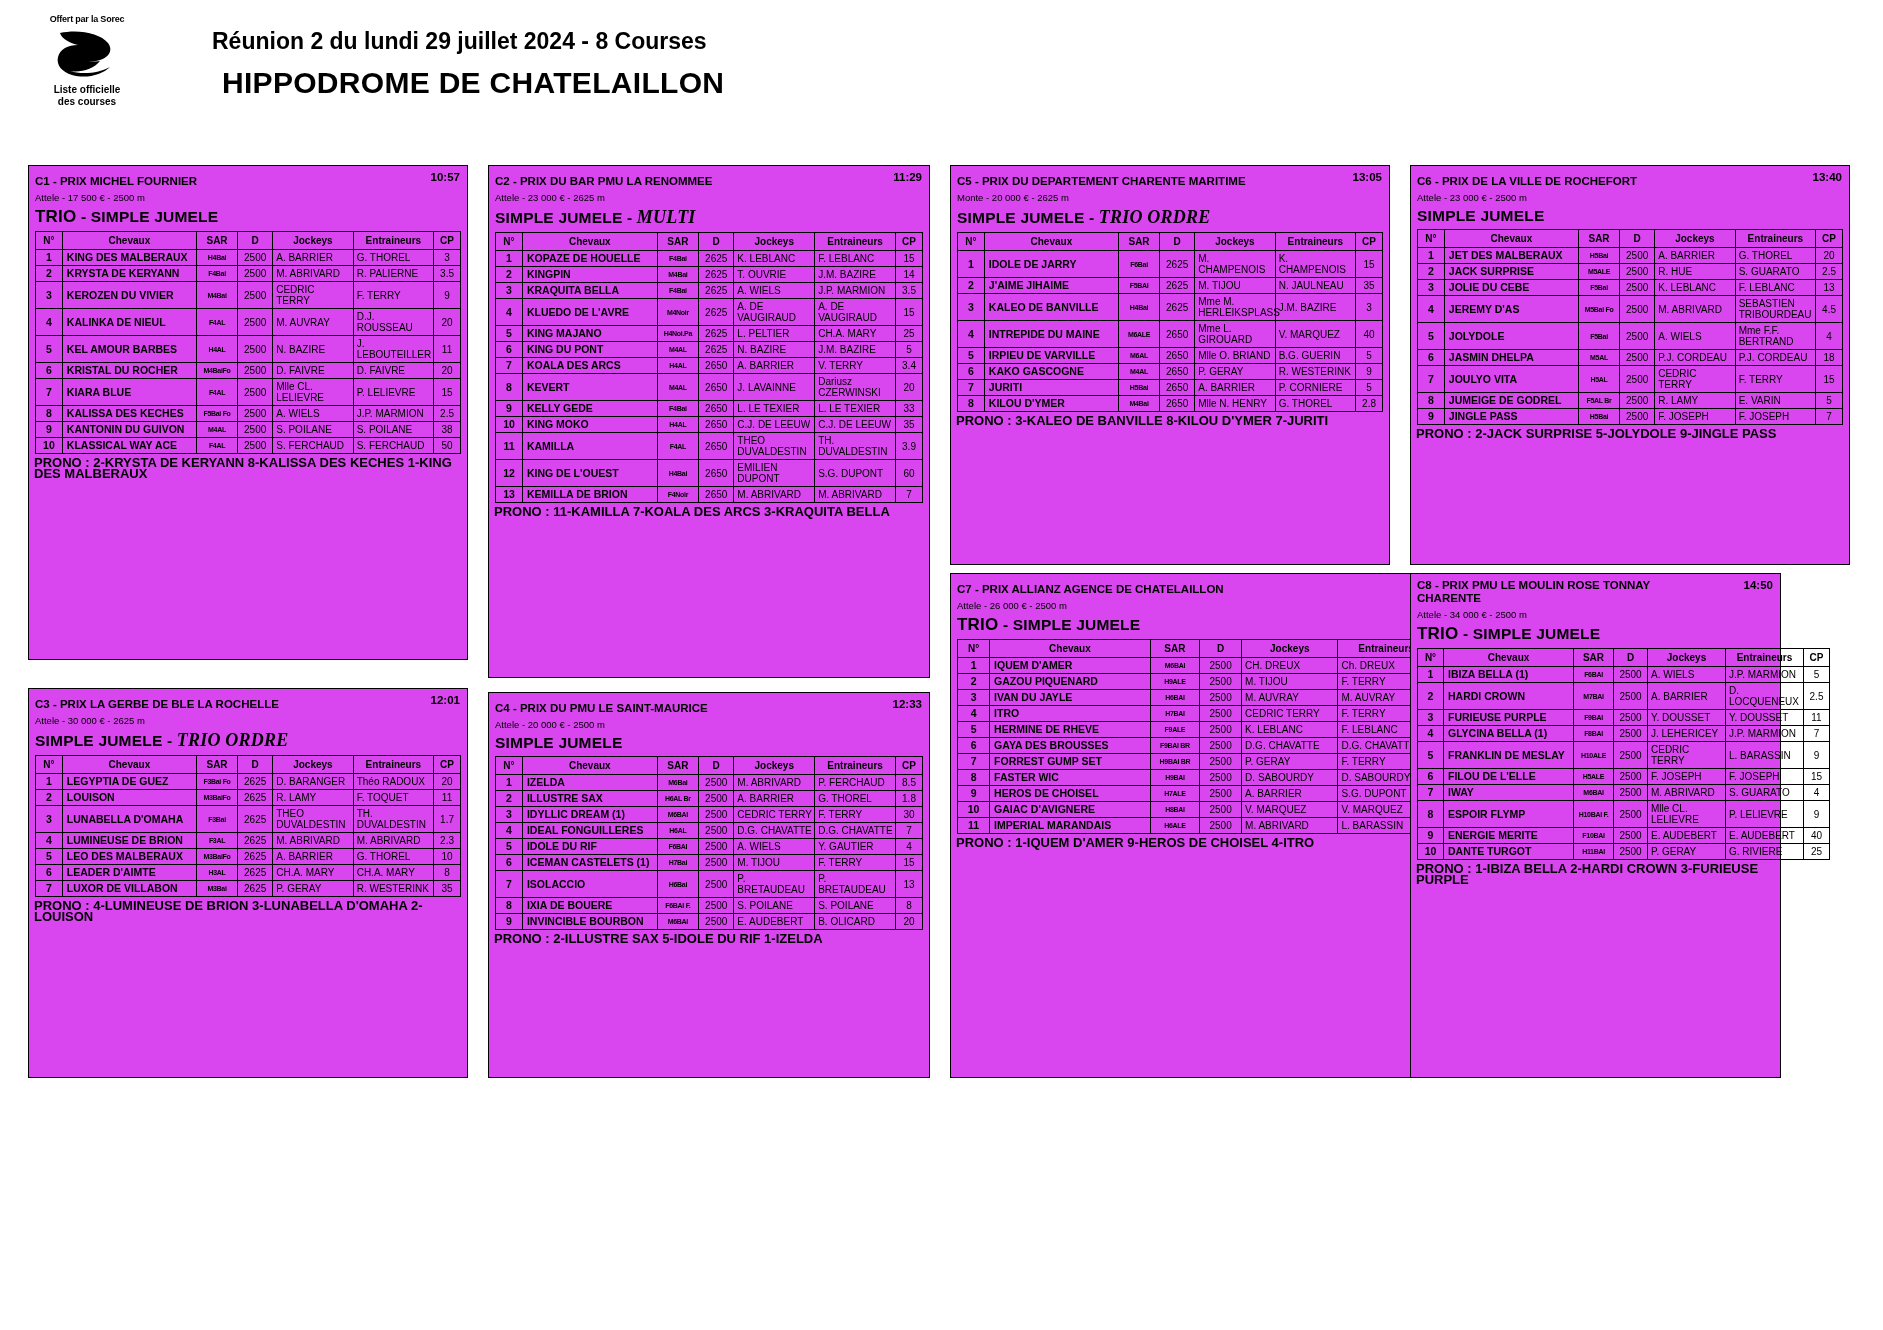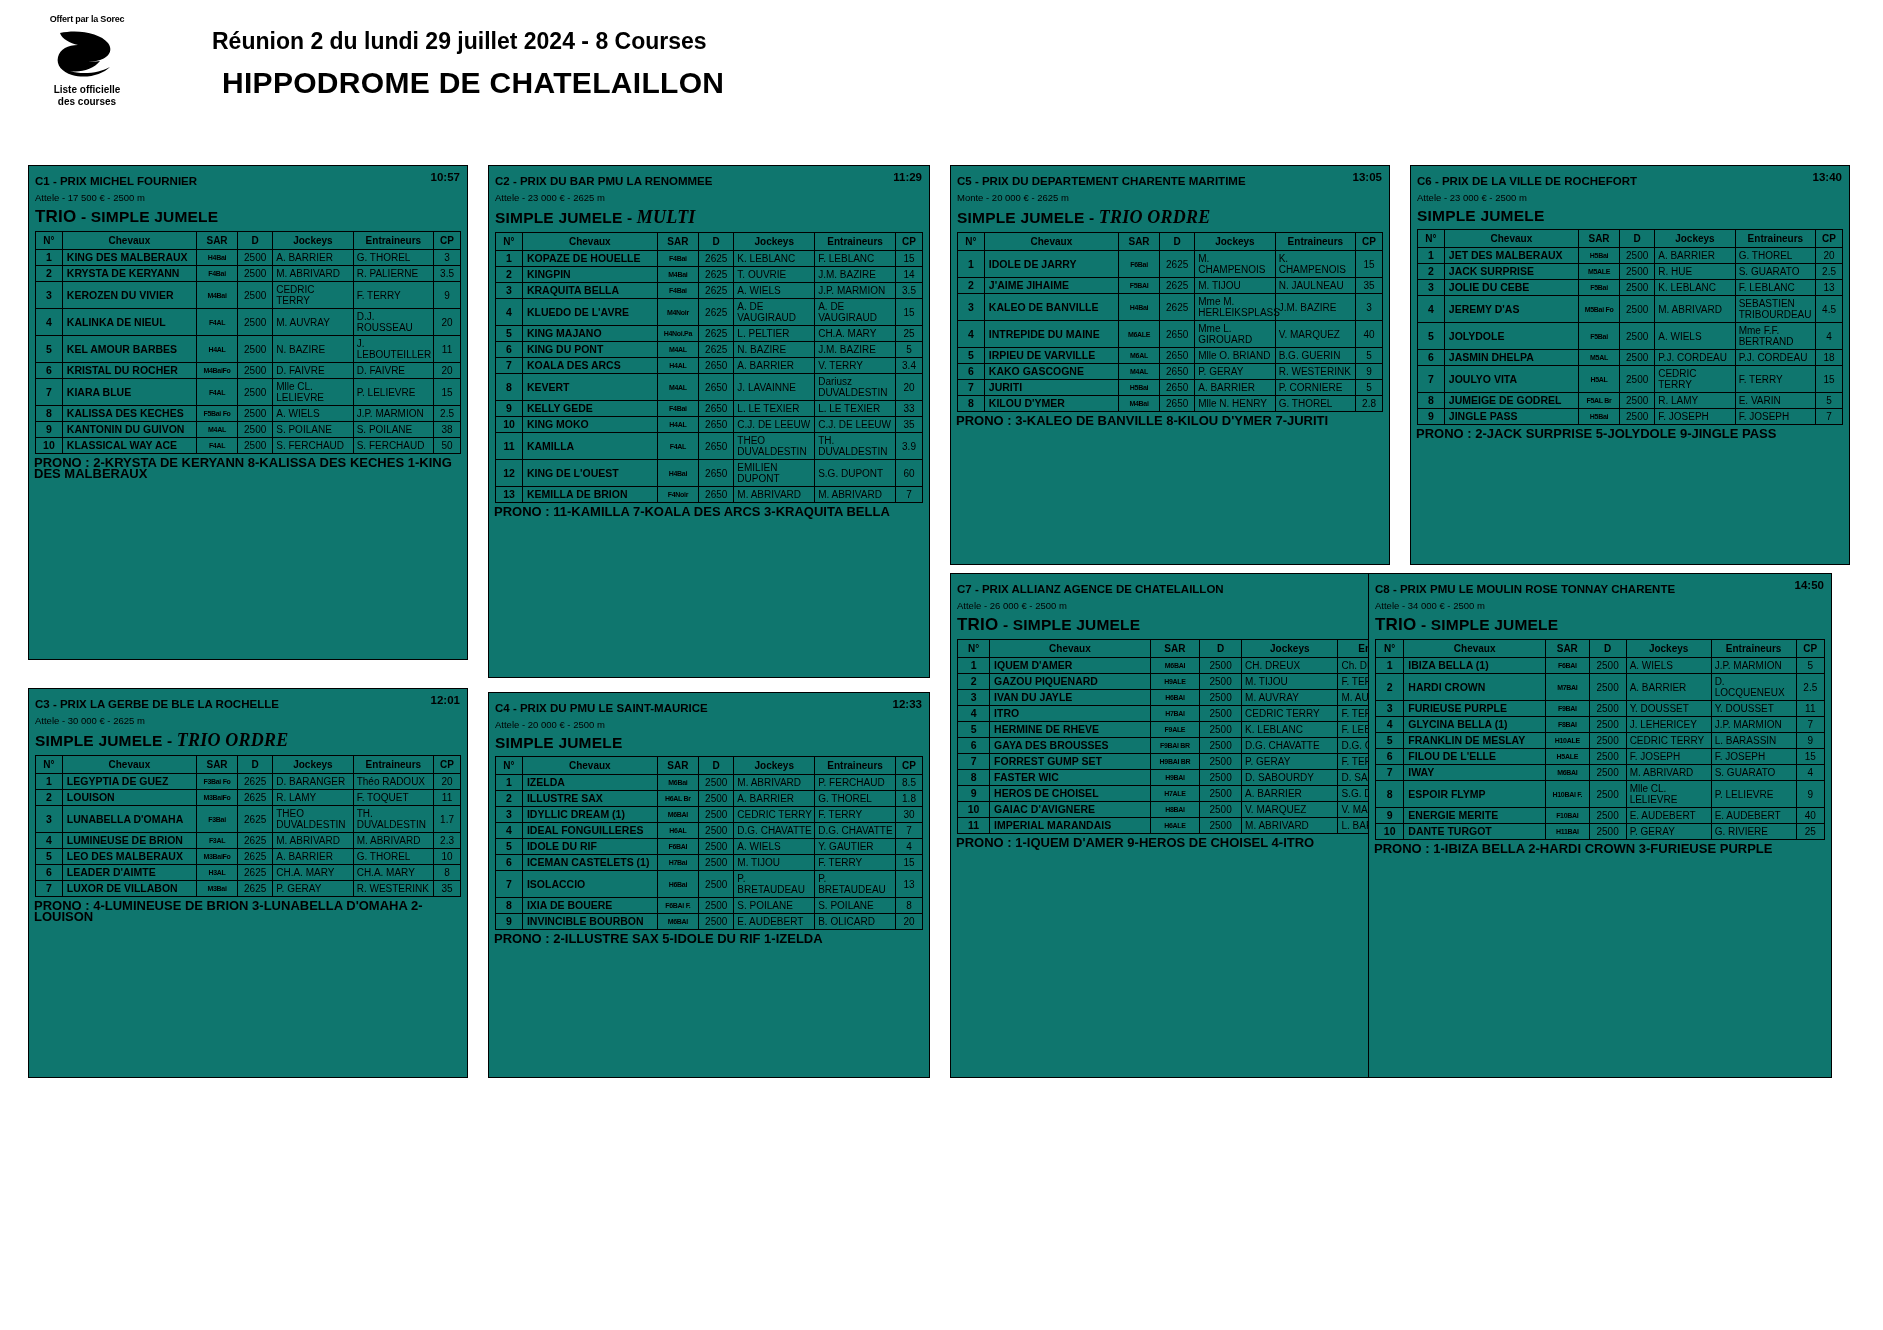--- a/index.html
+++ b/index.html
@@ -15,21 +15,21 @@
   .header{position:absolute;left:0;top:0;width:1883px;height:150px;}
   .logo-box{position:absolute;left:28px;top:14px;width:118px;height:118px;}
   .logo-top{font-size:9px;text-align:center;font-weight:bold;letter-spacing:-.2px;}
   .logo-bot{font-size:10px;text-align:center;font-weight:bold;line-height:12px;margin-top:2px;}
   .logo-swan{height:58px;display:flex;align-items:center;justify-content:center;}
   .logo-swan svg{display:block;}
   .hdr-title{position:absolute;left:212px;top:28px;font-size:23px;font-weight:bold;}
   .hdr-sub{position:absolute;left:222px;top:66px;font-size:30px;font-weight:bold;letter-spacing:.3px;}
 
   
-  .card{position:absolute;border:1.5px solid #000;box-sizing:border-box;background:#0f766e;}
+  .card{position:absolute;border:1.5px solid #000;box-sizing:border-box;background:#d946ef;}
   .card-head{padding:5px 6px 2px 6px;position:relative;}
   .c-name{font-size:11.5px;font-weight:bold;display:inline-block;max-width:82%;line-height:13px;}
   .c-time{position:absolute;right:7px;top:5px;font-size:11.5px;font-weight:bold;}
   .c-cond{font-size:9.5px;padding:1px 6px 0 6px;}
   .c-bets{font-size:15.5px;font-weight:bold;text-align:left;padding:4px 6px 4px 6px;letter-spacing:.2px;}
   .c-bets .ital{font-style:italic;font-weight:bold;font-family:"Liberation Serif",serif;font-size:18px;}
   .c-bets .big{font-size:17px;}
   .pron{font-size:13px;font-weight:bold;padding:3px 5px 4px 5px;line-height:11px;}
 
   table.rt{border-collapse:collapse;width:calc(100% - 12px);margin:0 6px;table-layout:fixed;}
@@ -272,21 +272,21 @@
             <td class="jk">A. BARRIER</td>
             <td class="tr">V. TERRY</td>
             <td class="cp">3.4</td>
           </tr>
           <tr>
             <td class="num">8</td>
             <td class="chev">KEVERT</td>
             <td class="sar">M4AL</td>
             <td class="d">2650</td>
             <td class="jk">J. LAVAINNE</td>
-            <td class="tr">Dariusz DUVALDESTIN</td>
+            <td class="tr">Dariusz CZERWINSKI</td>
             <td class="cp">20</td>
           </tr>
           <tr>
             <td class="num">9</td>
             <td class="chev">KELLY GEDE</td>
             <td class="sar">F4Bai</td>
             <td class="d">2650</td>
             <td class="jk">L. LE TEXIER</td>
             <td class="tr">L. LE TEXIER</td>
             <td class="cp">33</td>
@@ -870,21 +870,21 @@
             <td class="sar">H6ALE</td>
             <td class="d">2500</td>
             <td class="jk">M. ABRIVARD</td>
             <td class="tr">L. BARASSIN</td>
             <td class="cp">11</td>
           </tr>
         </tbody>
       </table>
       <div class="pron">PRONO : 1-IQUEM D'AMER 9-HEROS DE CHOISEL 4-ITRO</div>
     </div>
-    <div class="card" style="left: 1368px; top: 573px; width: 464px; height: 505px;">
+    <div class="card" style="left: 1410px; top: 573px; width: 371px; height: 505px;">
       <div class="card-head"><span class="c-name">C8 -  PRIX PMU LE MOULIN ROSE TONNAY CHARENTE</span><span class="c-time">14:50</span></div>
       <div class="c-cond">Attele - 34 000 € - 2500 m</div>
       <div class="c-bets"><span class="big">TRIO</span><span> - SIMPLE JUMELE</span></div>
       <table class="rt">
         <colgroup>
           <col style="width:26px">
           <col style="width:130px">
           <col style="width:40px">
           <col style="width:34px">
           <col style="width:78px">

